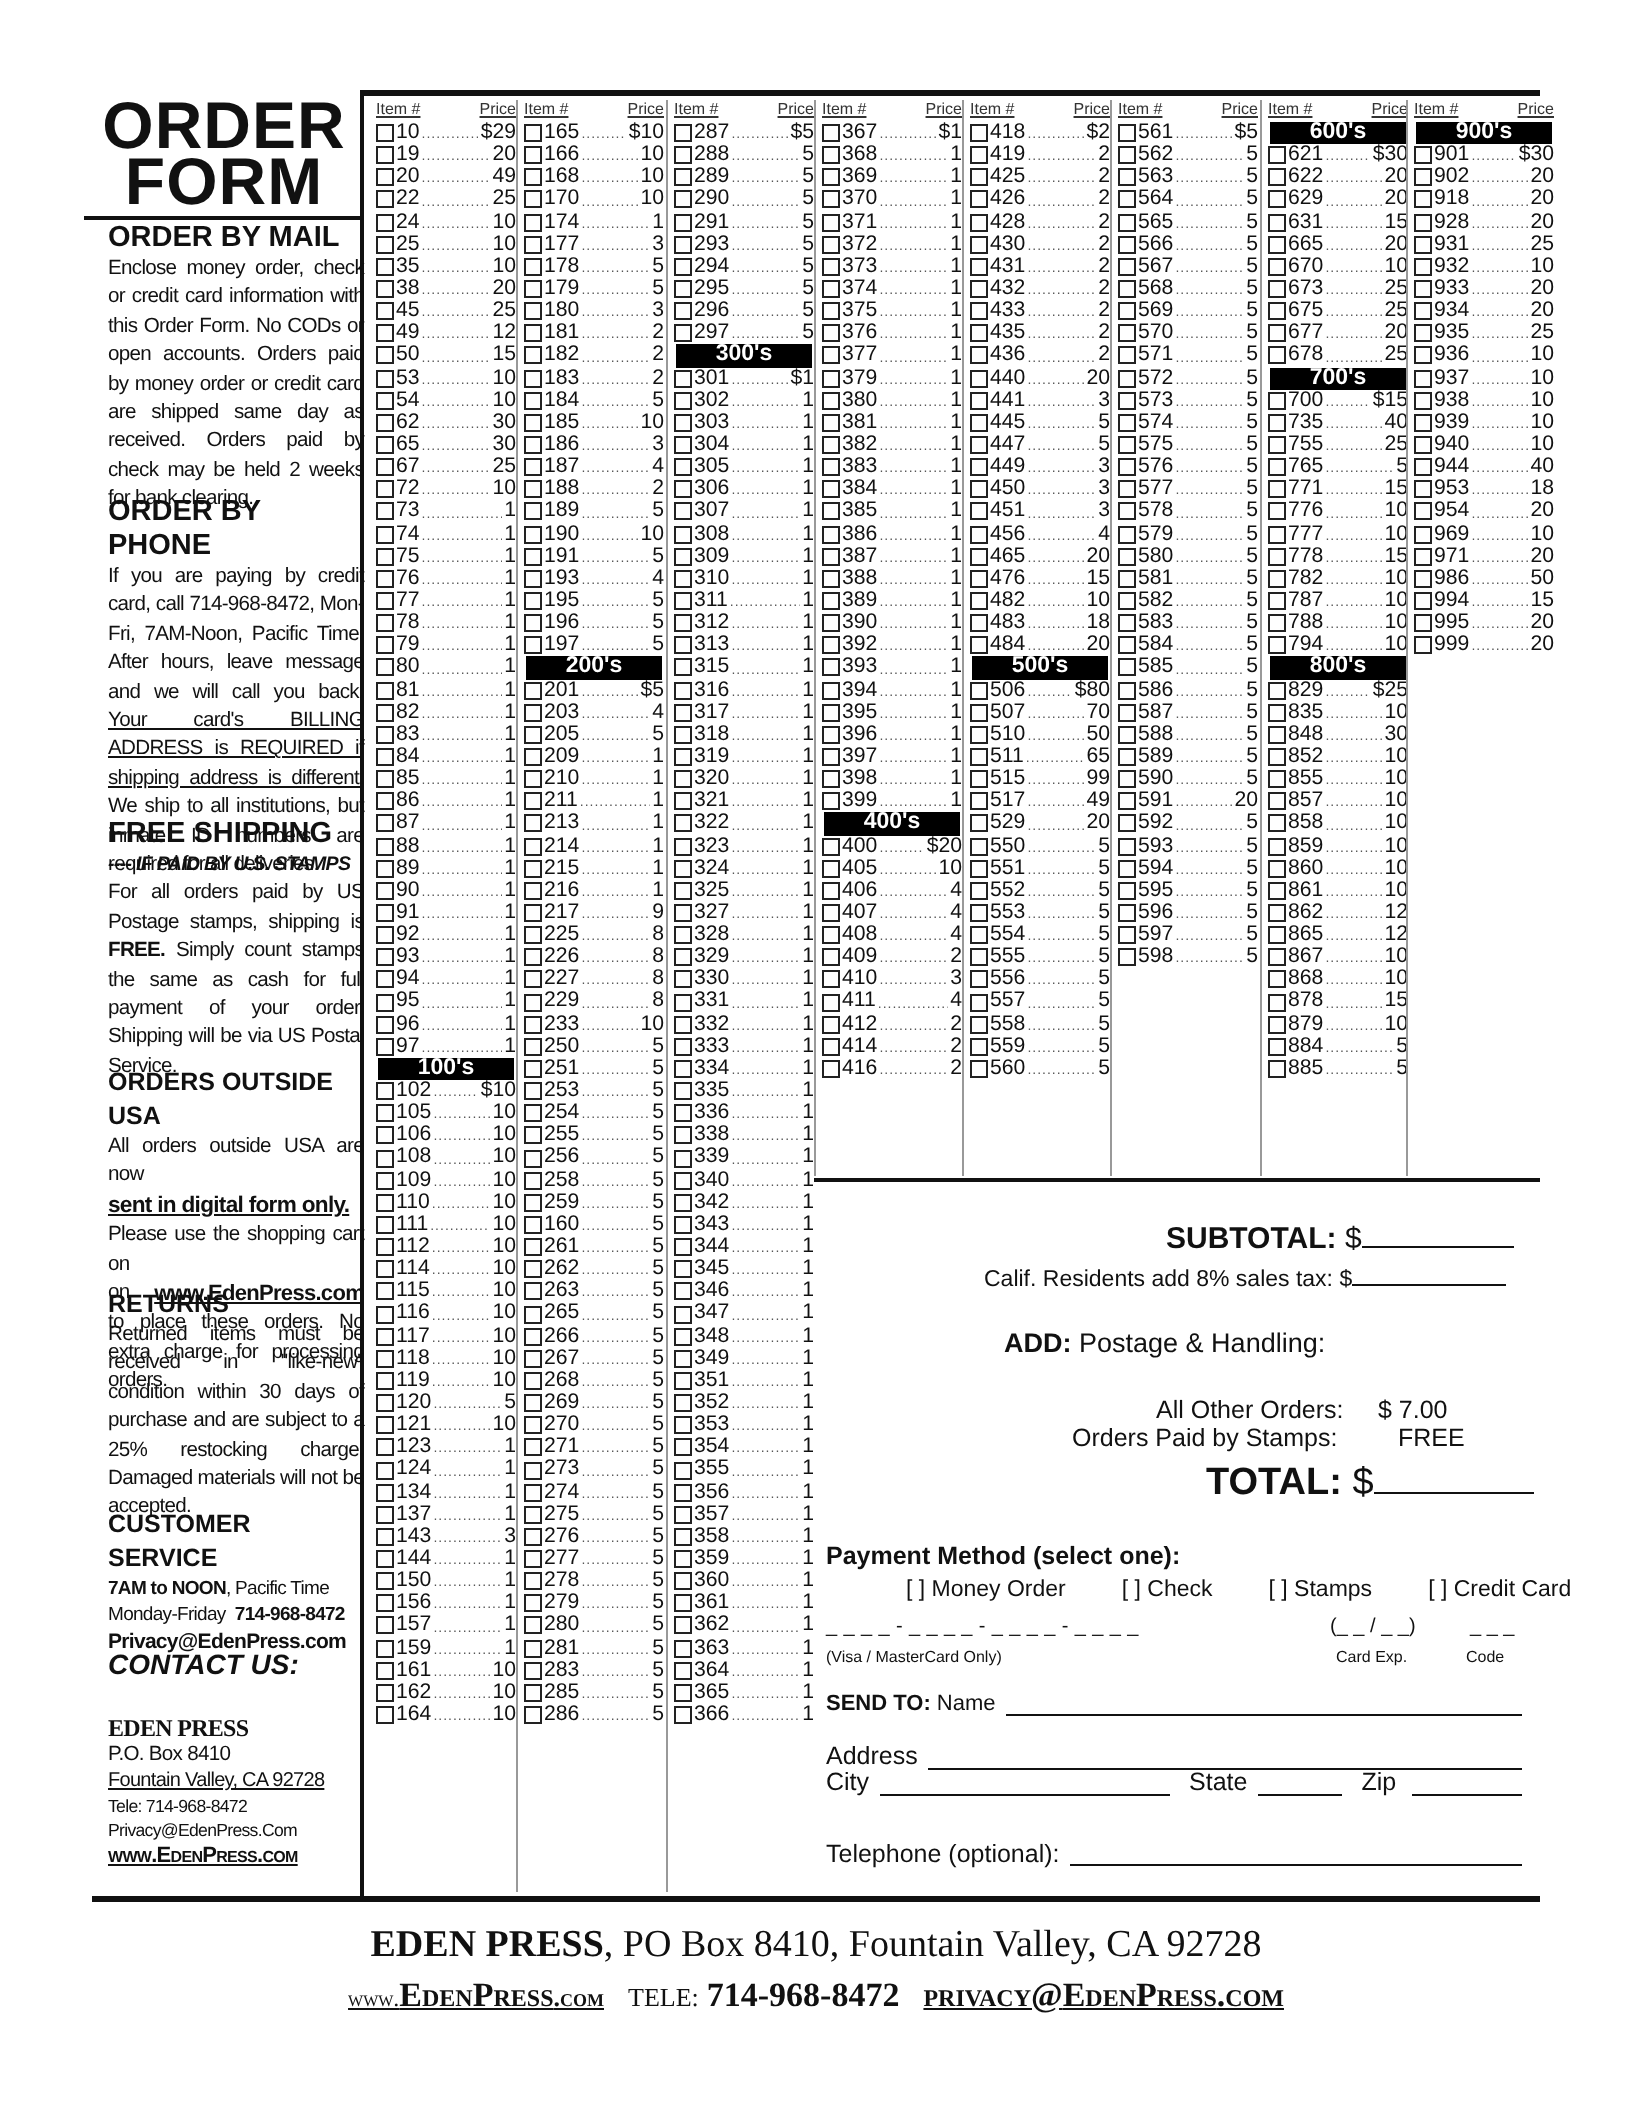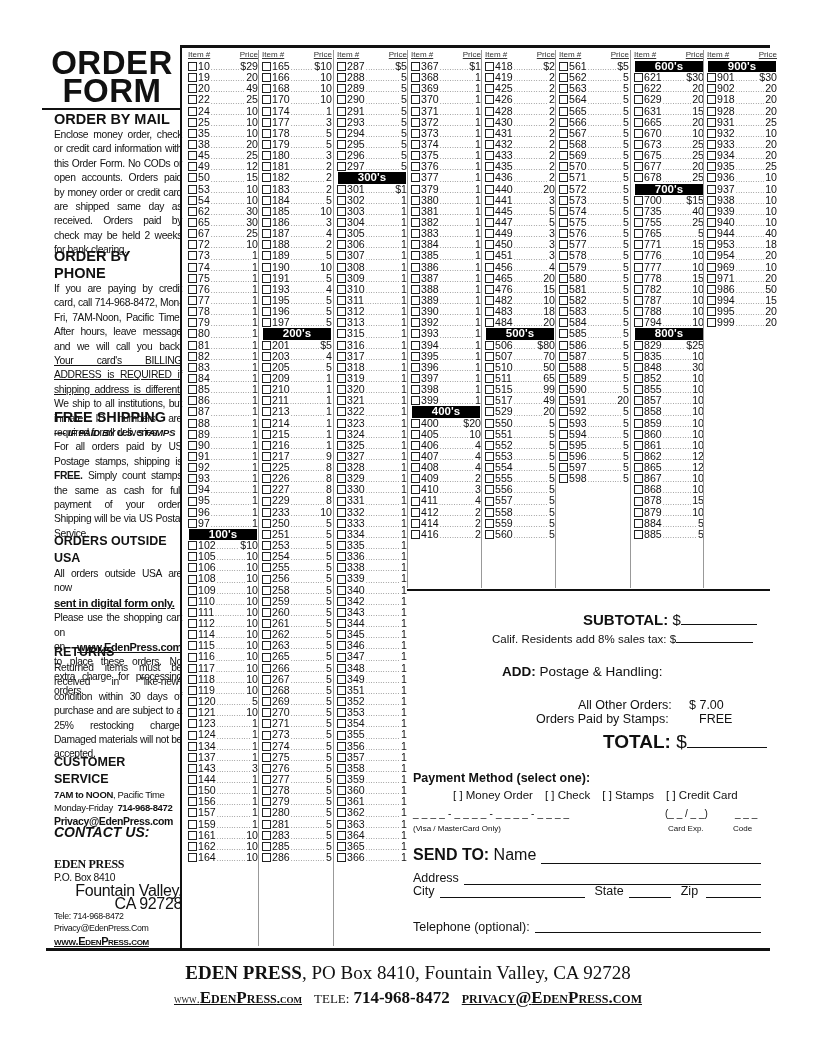--- a/index.html
+++ b/index.html
@@ -85,21 +85,21 @@
     <p class="sb-h" style="font-size:12.5px;">CUSTOMER SERVICE</p>
     <p class="sb-p" style="font-size:9.5px;text-align:left;line-height:13px;"><b>7AM to NOON</b><span>, Pacific Time</span></p>
     <p class="sb-p" style="font-size:9.5px;text-align:left;line-height:13px;"><span>Monday-Friday</span>&nbsp; <b>714-968-8472</b></p>
     <p class="sb-p bold" style="font-size:10.5px;text-align:left;line-height:14px;">Privacy@EdenPress.com</p>
   </div>
 
   <div class="sb-sec" style="top:776px;">
     <p class="sb-h italic" style="font-size:14px;">CONTACT US:</p>
     <p class="sb-p bold serif" style="font-size:12px;margin-top:16px;line-height:14px;">EDEN PRESS</p>
     <p class="sb-p" style="font-size:10.3px;line-height:13px;text-align:left;">P.O. Box 8410</p>
-    <p class="sb-p" style="font-size:16px;line-height:13px;text-align:right;">Fountain Valley, CA 92728</p>
+    <p class="sb-p" style="font-size:10px;line-height:13px;text-align:left;text-decoration:underline;">Fountain Valley, CA 92728</p>
     <p class="sb-p" style="font-size:8.8px;line-height:12px;text-align:left;">Tele: 714-968-8472</p>
     <p class="sb-p" style="font-size:8.8px;line-height:12px;text-align:left;">Privacy@EdenPress.Com</p>
     <p class="sb-p bold sc" style="font-size:11px;line-height:15px;text-align:left;text-decoration:underline;">www.EdenPress.com</p>
   </div>
 </div>
 
 <div id="columns">
     <div class="col" style="left: 188px;">
       <div class="colhead">
         <span>Item #</span>
@@ -822,21 +822,21 @@
         <span class="price">5</span>
       </div>
       <div class="row">
         <span class="box"></span>
         <span class="num">259</span>
         <span class="dots">..................................</span>
         <span class="price">5</span>
       </div>
       <div class="row">
         <span class="box"></span>
-        <span class="num">260</span>
+        <span class="num">160</span>
         <span class="dots">..................................</span>
         <span class="price">5</span>
       </div>
       <div class="row">
         <span class="box"></span>
         <span class="num">261</span>
         <span class="dots">..................................</span>
         <span class="price">5</span>
       </div>
       <div class="row">
@@ -2574,38 +2574,38 @@
 <div style="position:absolute;left:578px;top:698px;font-size:12.5px;width:200px;">
   <span>All Other Orders:</span>
   <span style="position:absolute;left:111px;">$ 7.00</span>
 </div>
 <div style="position:absolute;left:603px;top:731px;font-size:19px;font-weight:bold;">
   <span>TOTAL:</span>
   <span style="font-weight:normal;">$</span><span class="tot-line" style="width:80px;height:15px;"></span>
 </div>
 
 <div class="pay" style="top:771px;font-size:12.5px;font-weight:bold;">Payment Method (select one):</div>
-<div class="pay" style="top:789px;left:428px;font-size:11.5px;display:flex;gap:12px;padding-left:25px;">
+<div class="pay" style="top:789px;left:428px;font-size:11.5px;display:flex;gap:28px;padding-left:25px;">
   <span>[ ] Money Order</span>
   <span>[ ] Check</span>
   <span>[ ] Stamps</span>
   <span>[ ] Credit Card</span>
 </div>
 <div class="pay" style="top:808px;font-size:10px;white-space:nowrap;">
   <span style="letter-spacing:0.2px;">_ _ _ _ - _ _ _ _ - _ _ _ _ - _ _ _ _</span>
   <span style="position:absolute;left:252px;">(_ _ / _ _)</span>
   <span style="position:absolute;left:322px;">_ _ _</span>
 </div>
 <div class="pay" style="top:824px;font-size:8px;width:345px;">
   <span>(Visa / MasterCard Only)</span>
   <span style="position:absolute;left:255px;">Card Exp.</span>
   <span style="position:absolute;left:320px;">Code</span>
 </div>
 
-<div class="pay" style="top:846px;font-size:16px;width:348px;display:flex;align-items:flex-end;">
+<div class="pay" style="top:846px;font-size:11px;width:348px;display:flex;align-items:flex-end;">
   <b>SEND TO:</b>&nbsp;
   <span>Name</span>
   <span style="flex:1;border-bottom:1px solid #111;margin-left:5px;height:11px;"></span>
 </div>
 <div class="pay" style="top:871px;font-size:12.5px;width:348px;display:flex;align-items:flex-end;">
   <span>Address</span>
   <span style="flex:1;border-bottom:1px solid #111;margin-left:5px;height:11px;"></span>
 </div>
 <div class="pay" style="top:884px;font-size:12.5px;width:348px;display:flex;align-items:flex-end;">
   <span>City</span>

